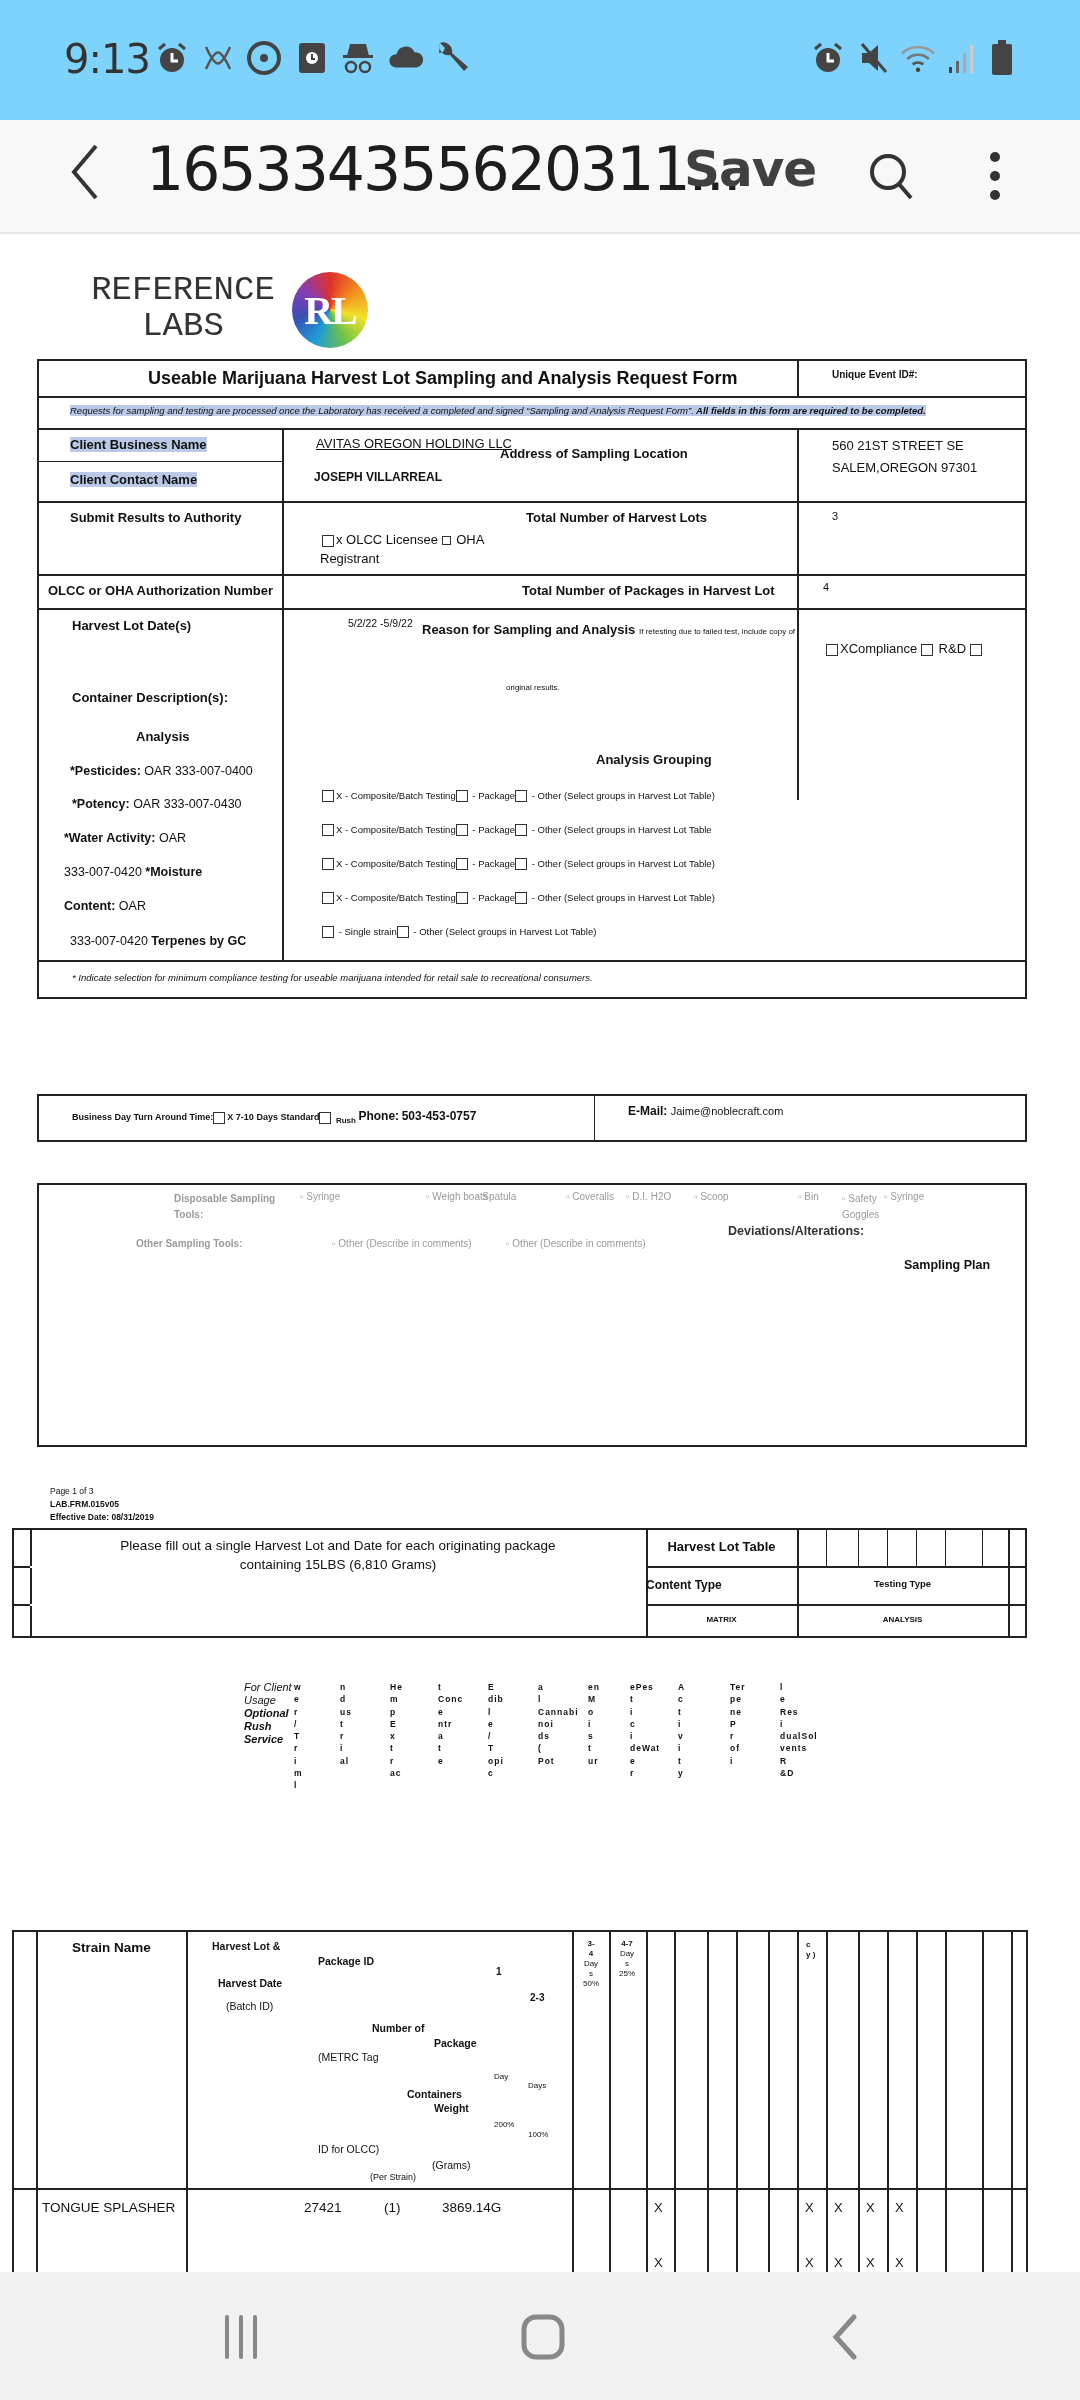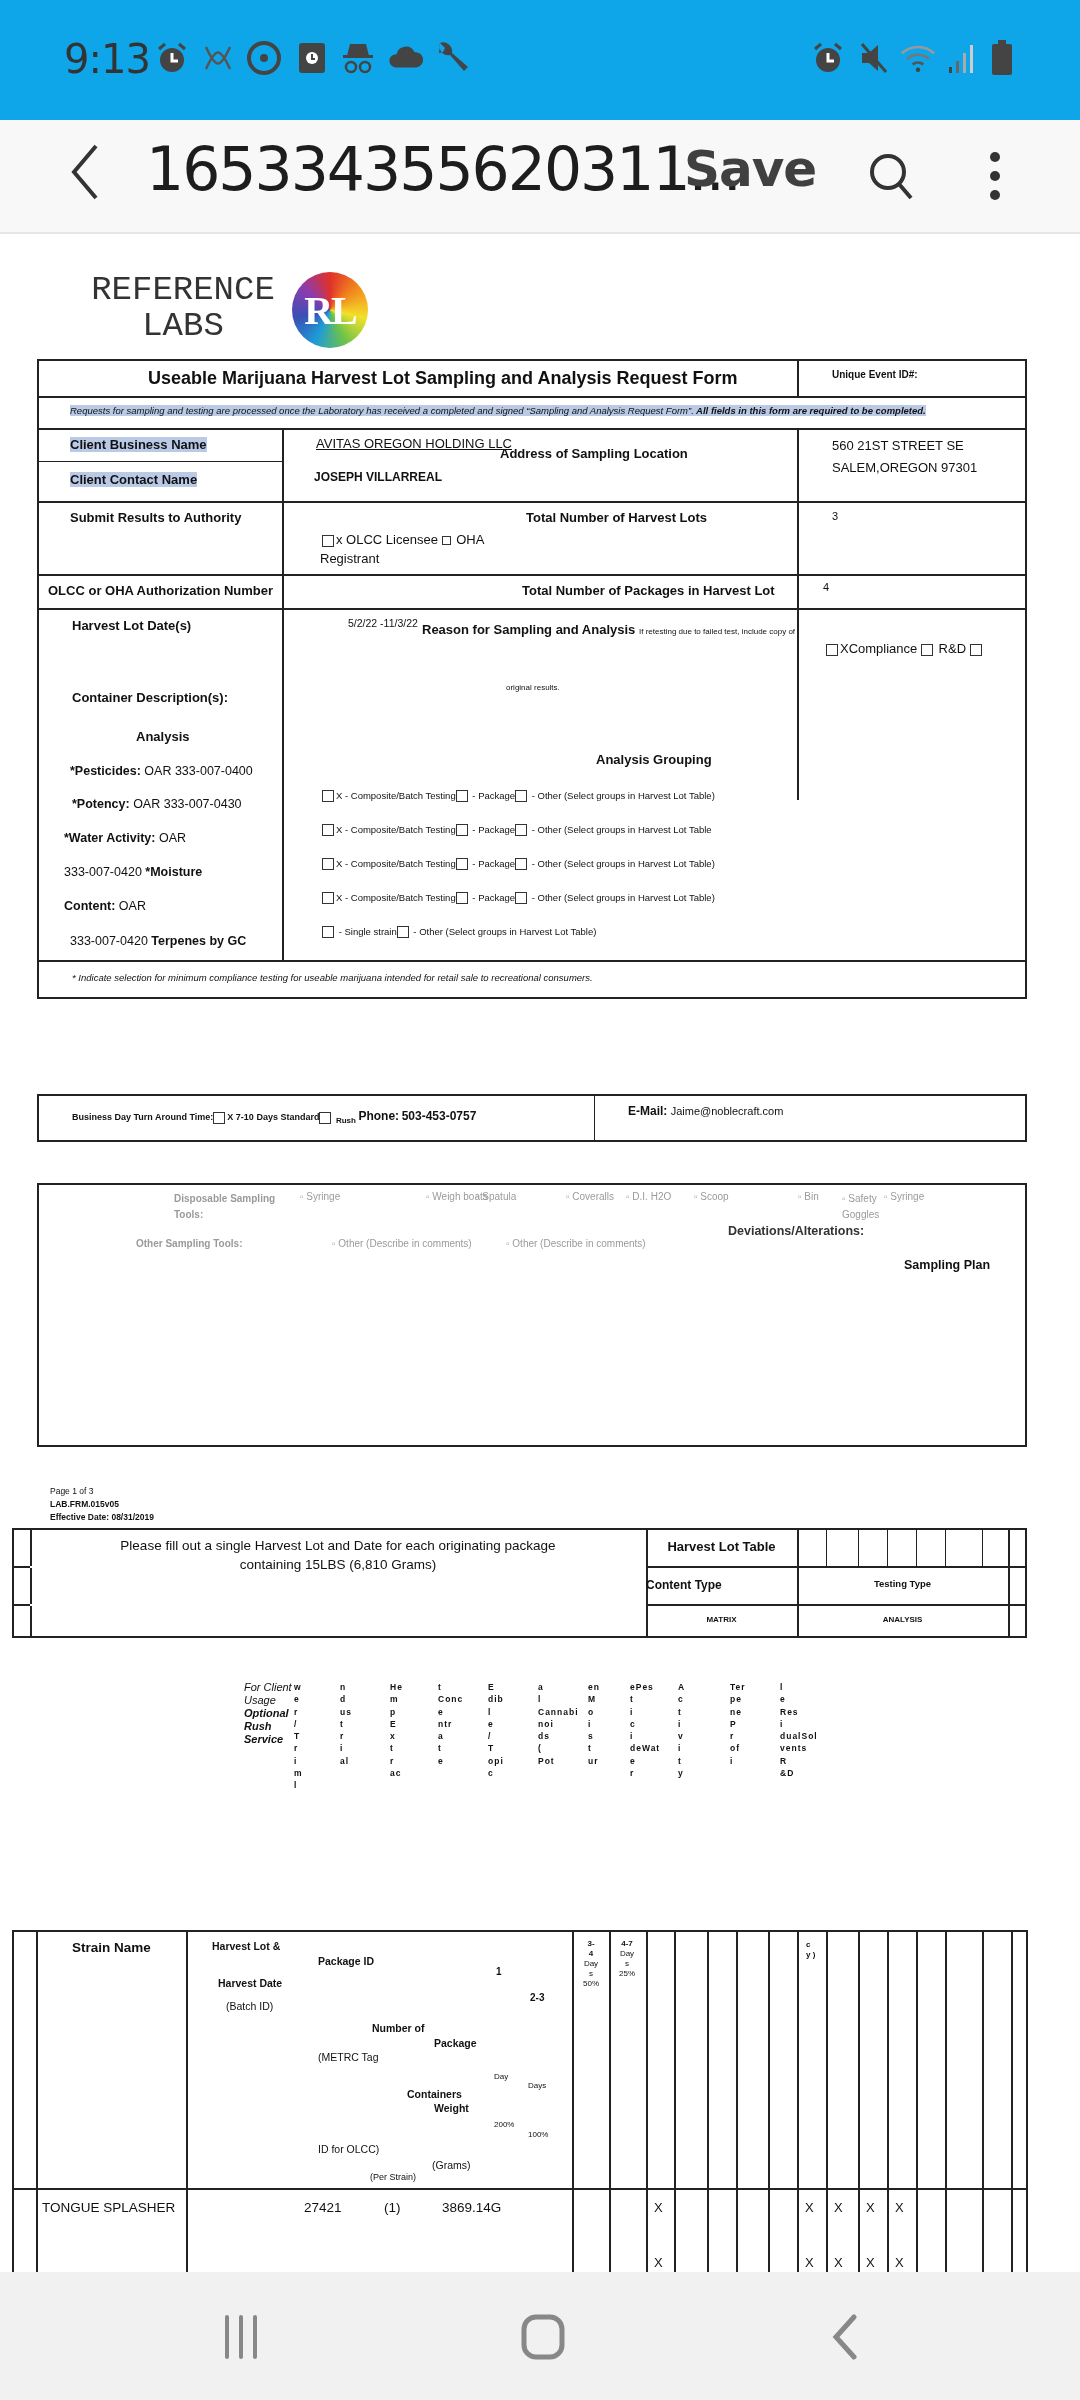--- a/index.html
+++ b/index.html
@@ -1,19 +1,19 @@
 <!DOCTYPE html>
 <html><head>
 <meta charset="utf-8">
 <style>
   * { box-sizing: border-box; margin: 0; padding: 0; }
   html, body { width: 1080px; height: 2400px; overflow: hidden; background: #ffffff; }
   body { font-family: "Liberation Sans", sans-serif; color: #111; position: relative; }
 
-  .statusbar { position: absolute; left: 0; top: 0; width: 1080px; height: 120px; background: #0ea5e9; }
+  .statusbar { position: absolute; left: 0; top: 0; width: 1080px; height: 120px; background: #7dd3fc; }
   .status-time { position: absolute; left: 64px; top: 36px; font-size: 40px; color: #333; font-family: "DejaVu Sans", sans-serif; letter-spacing: -1px; }
   .sicon { position: absolute; top: 40px; width: 36px; height: 36px; display: flex; align-items: center; justify-content: center; }
 
   .appbar { position: absolute; left: 0; top: 120px; width: 1080px; height: 114px; background: #f8f8f8; border-bottom: 2px solid #e6e6e6; }
   .back-btn { position: absolute; left: 60px; top: 12px; width: 50px; height: 80px; display:flex; align-items:center; justify-content:center; }
   .doc-title { position: absolute; left: 146px; top: 14px; font-size: 60px; color: #1d1d1d; font-family: "DejaVu Sans", sans-serif; letter-spacing: -2px; }
   .save-btn { position: absolute; left: 684px; top: 20px; font-size: 50px; font-weight: bold; color: #404040; font-family: "DejaVu Sans", sans-serif; letter-spacing: -1px; }
   .search-btn { position: absolute; left: 862px; top: 16px; width: 60px; height: 80px; display:flex; align-items:center; justify-content:center; }
   .more-btn { position: absolute; left: 970px; top: 16px; width: 50px; height: 80px; display:flex; align-items:center; justify-content:center; }
 
@@ -189,21 +189,21 @@
   <span class="txt" style="left:320px; top:315px; font-size:13px;">Registrant</span>
   <span class="txt b" style="left:526px; top:274px; font-size:13px;">Total Number of Harvest Lots</span>
   <span class="txt" style="left:832px; top:274px; font-size:11px;">3</span>
 
   <span class="txt b" style="left:48px; top:347px; font-size:13px;">OLCC or OHA Authorization Number</span>
   <span class="abs" style="left:290px; top:345px; width:220px; height:22px;"></span>
   <span class="txt b" style="left:522px; top:347px; font-size:13px;">Total Number of Packages in Harvest Lot</span>
   <span class="txt" style="left:823px; top:345px; font-size:11px;">4</span>
 
   <span class="txt b" style="left:72px; top:382px; font-size:13px;">Harvest Lot Date(s)</span>
-  <span class="txt" style="left:348px; top:381px; font-size:10.5px;">5/2/22 -11/3/22</span>
+  <span class="txt" style="left:348px; top:381px; font-size:10.5px;">5/2/22 -5/9/22</span>
   <span class="txt" style="left:422px; top:386px; font-size:13px;">
     <b>Reason for Sampling and Analysis</b> <span style="font-size:8px;">If retesting due to failed test, include copy of</span>
   </span>
   <span class="txt" style="left:826px; top:405px; font-size:13px;">
     <span class="cb"></span><span>XCompliance</span> <span class="cb"></span> <span>R&amp;D</span> <span class="cb"></span>
   </span>
   <span class="txt" style="left:506px; top:447px; font-size:8px;">original results.</span>
 
   <span class="txt b" style="left:72px; top:454px; font-size:13px;">Container Description(s):</span>
   <span class="txt b" style="left:136px; top:493px; font-size:13px;">Analysis</span>

